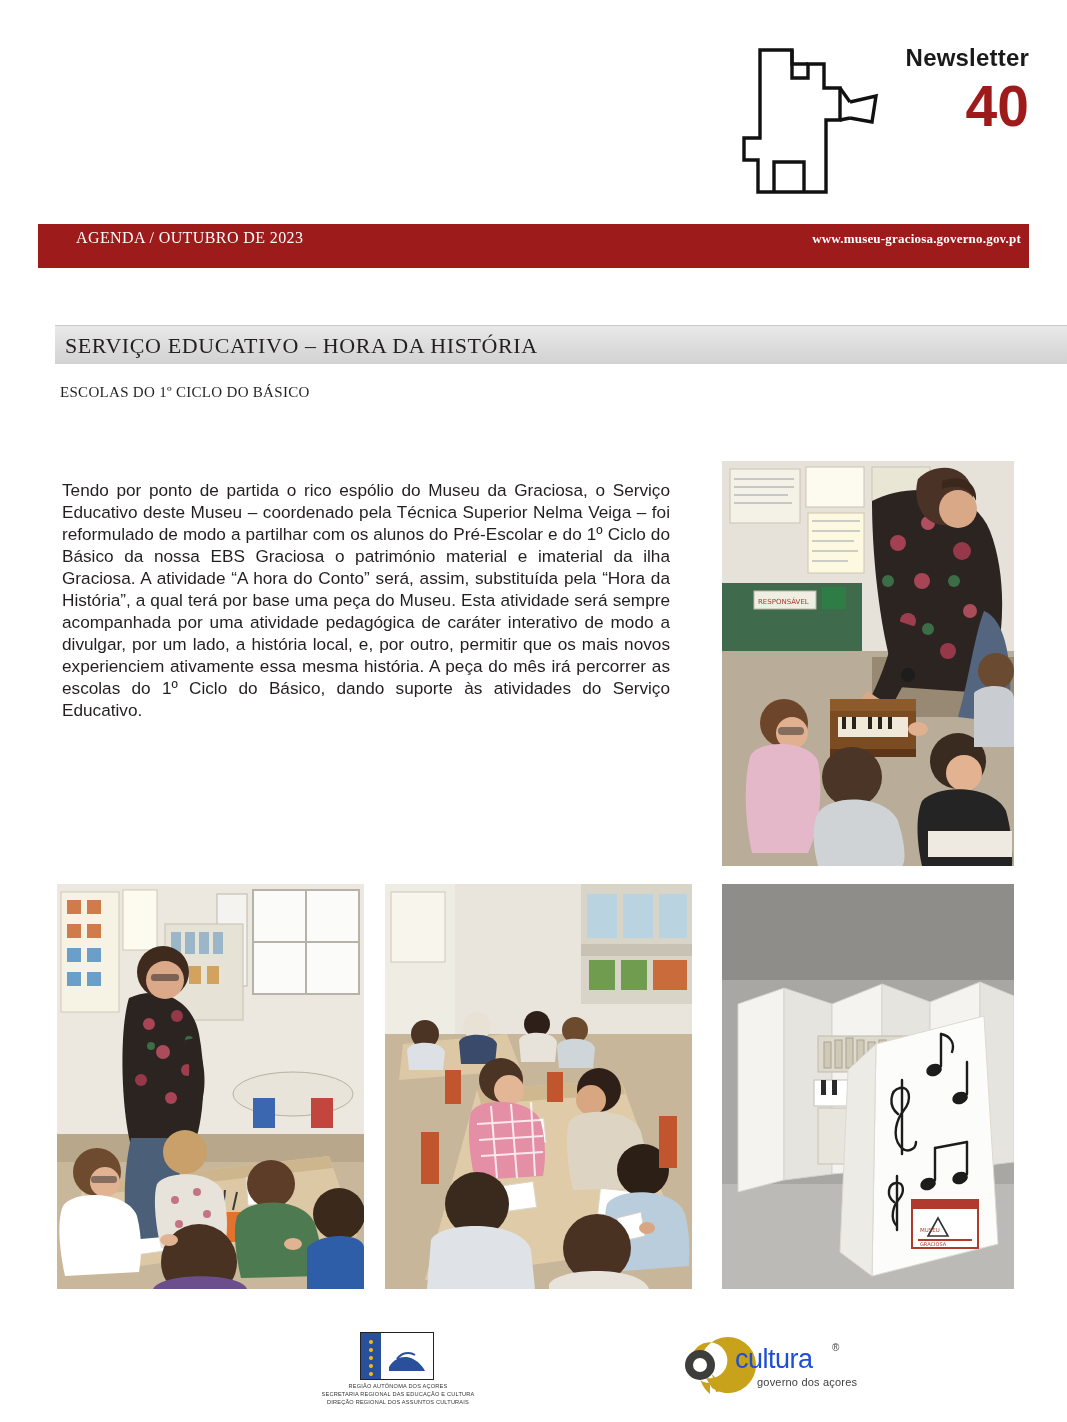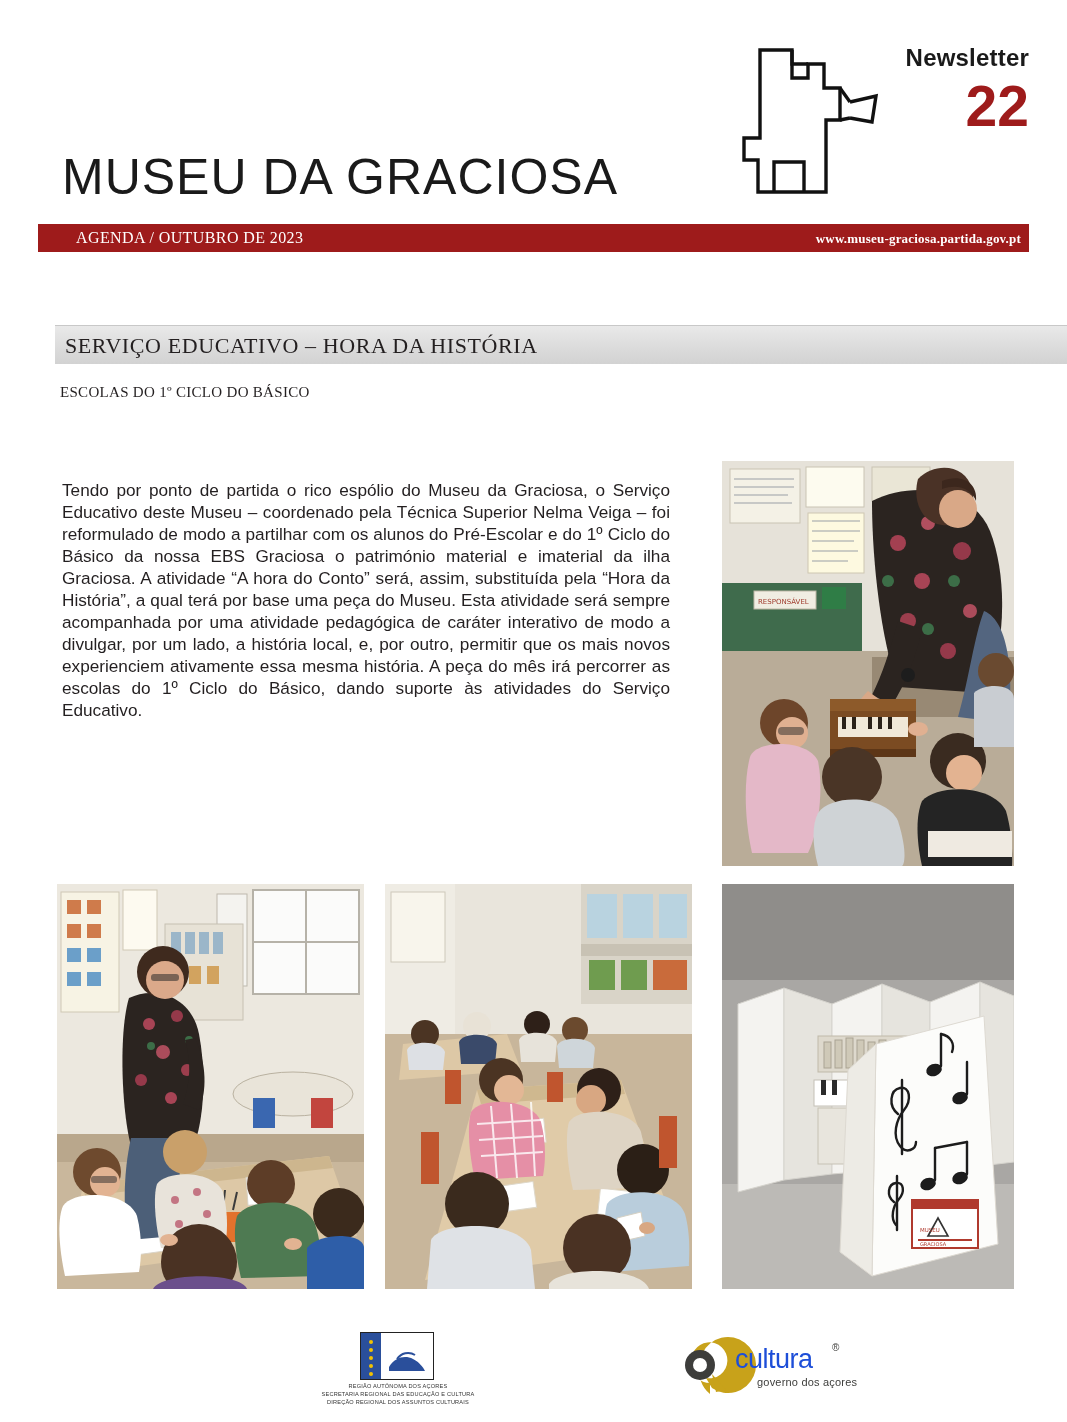--- a/index.html
+++ b/index.html
@@ -61,21 +61,21 @@
     width: 180px;
     height: 175px;
   }
 
   
   .agenda-bar {
     position: absolute;
     top: 224px;
     left: 38px;
     right: 38px;
-    height: 28px;
+    height: 44px;
     background: #9e1b1b;
     color: #ffffff;
   }
   .agenda-text {
     position: absolute;
     left: 38px;
     top: 5px;
     font-family: "Liberation Serif", serif;
     font-size: 16px;
     letter-spacing: 0.4px;
@@ -206,44 +206,43 @@
     letter-spacing: 0.2px;
     margin-left: 20px;
   }
 </style>
 </head>
 <body>
 
 <div class="masthead">
 
   <div class="newsletter-label">Newsletter</div>
-  <div class="newsletter-number">22</div>
-
-  <div class="museum-title">MUSEU DA GRACIOSA</div>
+  <div class="newsletter-number">40</div>
+
 
   <svg class="windmill" viewBox="0 0 180 175">
     <g fill="none" stroke="#111111" stroke-width="3.4" stroke-linejoin="miter" stroke-linecap="butt">
 
       <path d="M60 8 L92 8 L92 36 L108 36 L108 22 L124 22 L124 46 L140 46 L140 78
                L126 78 L126 150 L58 150 L58 118 L44 118 L44 96 L60 96 Z"></path>
 
       <path d="M74 150 L74 120 L104 120 L104 150"></path>
 
       <path d="M150 60 L176 54 L172 80 L150 76"></path>
       <path d="M140 46 L150 60"></path>
       <path d="M140 78 L150 76"></path>
 
       <path d="M92 8 L92 22 L108 22"></path>
     </g>
   </svg>
 </div>
 
 <div class="agenda-bar">
   <span class="agenda-text">AGENDA  / OUTUBRO  DE 2023</span>
-  <span class="agenda-url">www.museu-graciosa.partida.gov.pt</span>
+  <span class="agenda-url">www.museu-graciosa.governo.gov.pt</span>
 </div>
 
 <div class="section-header">
   <span class="section-header-text">SERVIÇO EDUCATIVO – HORA DA HISTÓRIA</span>
 </div>
 <div class="section-subheader">ESCOLAS DO 1º CICLO DO BÁSICO</div>
 
 <p class="body-text">Tendo por ponto de partida o rico espólio do Museu da Graciosa, o Serviço Educativo deste Museu – coordenado pela Técnica Superior Nelma Veiga – foi reformulado de modo a partilhar com os alunos do Pré-Escolar e do 1º Ciclo do Básico da nossa EBS Graciosa o património material e imaterial da ilha Graciosa. A atividade “A hora do Conto” será, assim, substituída pela “Hora da História”, a qual terá por base uma peça do Museu. Esta atividade será sempre acompanhada por uma atividade pedagógica de caráter interativo de modo a divulgar, por um lado, a história local, e, por outro, permitir que os mais novos experienciem ativamente essa mesma história. A peça do mês irá percorrer as escolas do 1º Ciclo do Básico, dando suporte às atividades do Serviço Educativo.</p>
 
 <div class="photo" id="photo-top-right">

